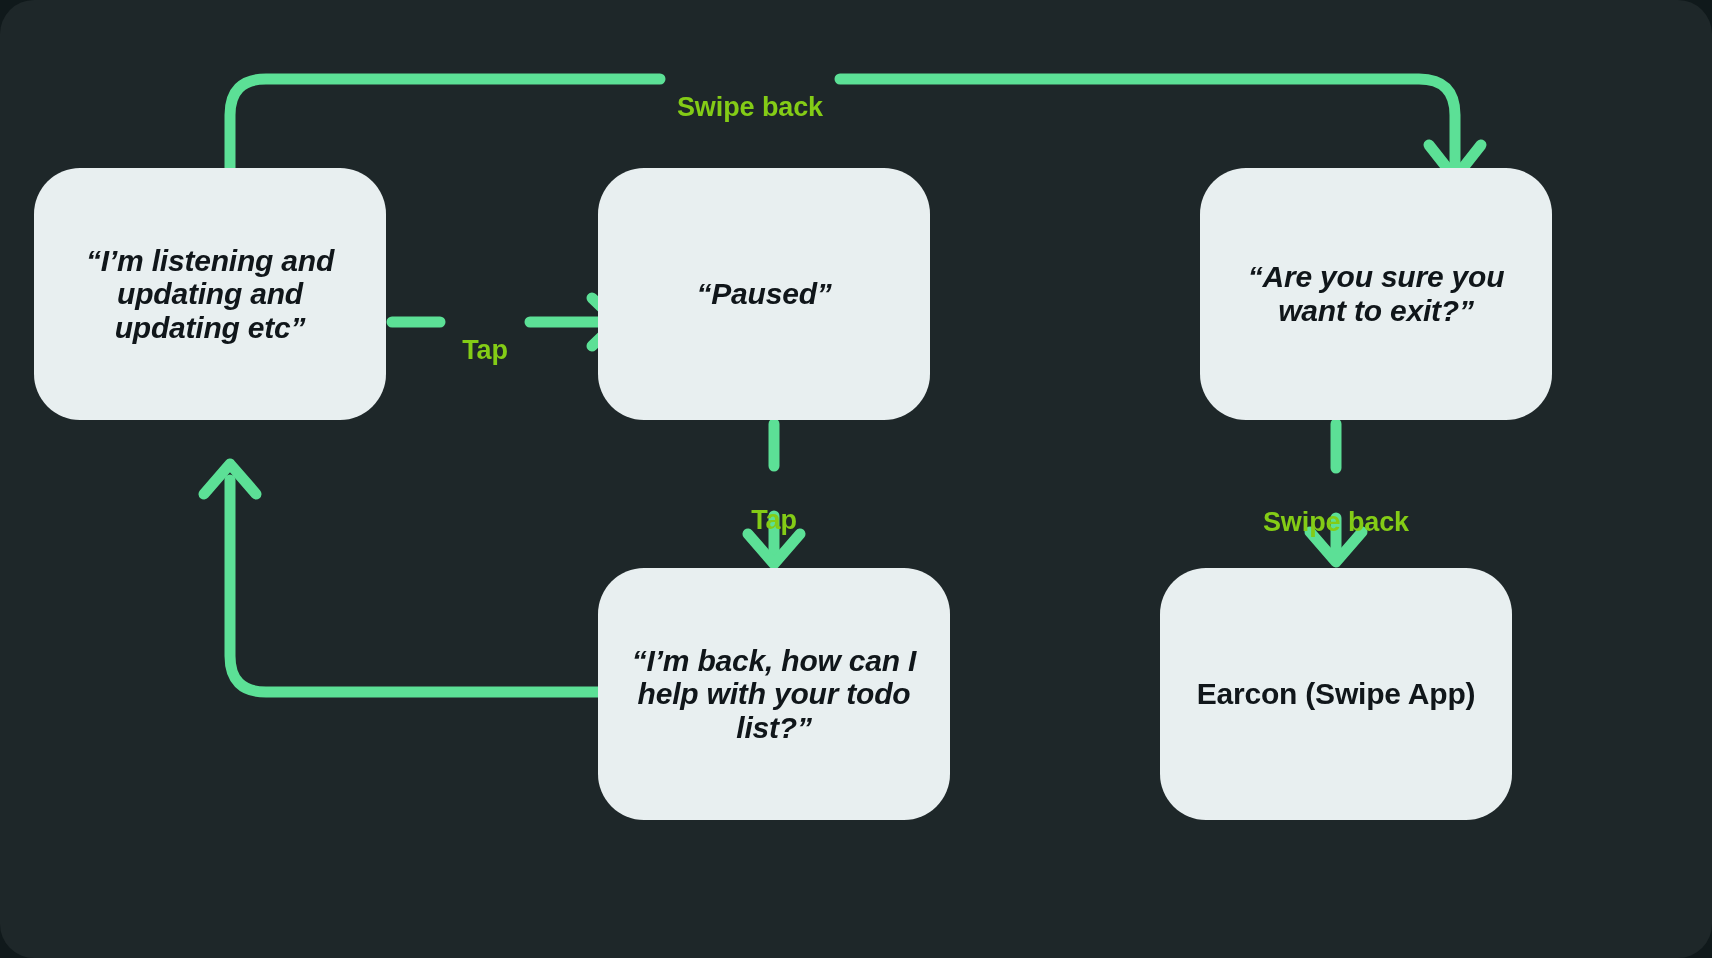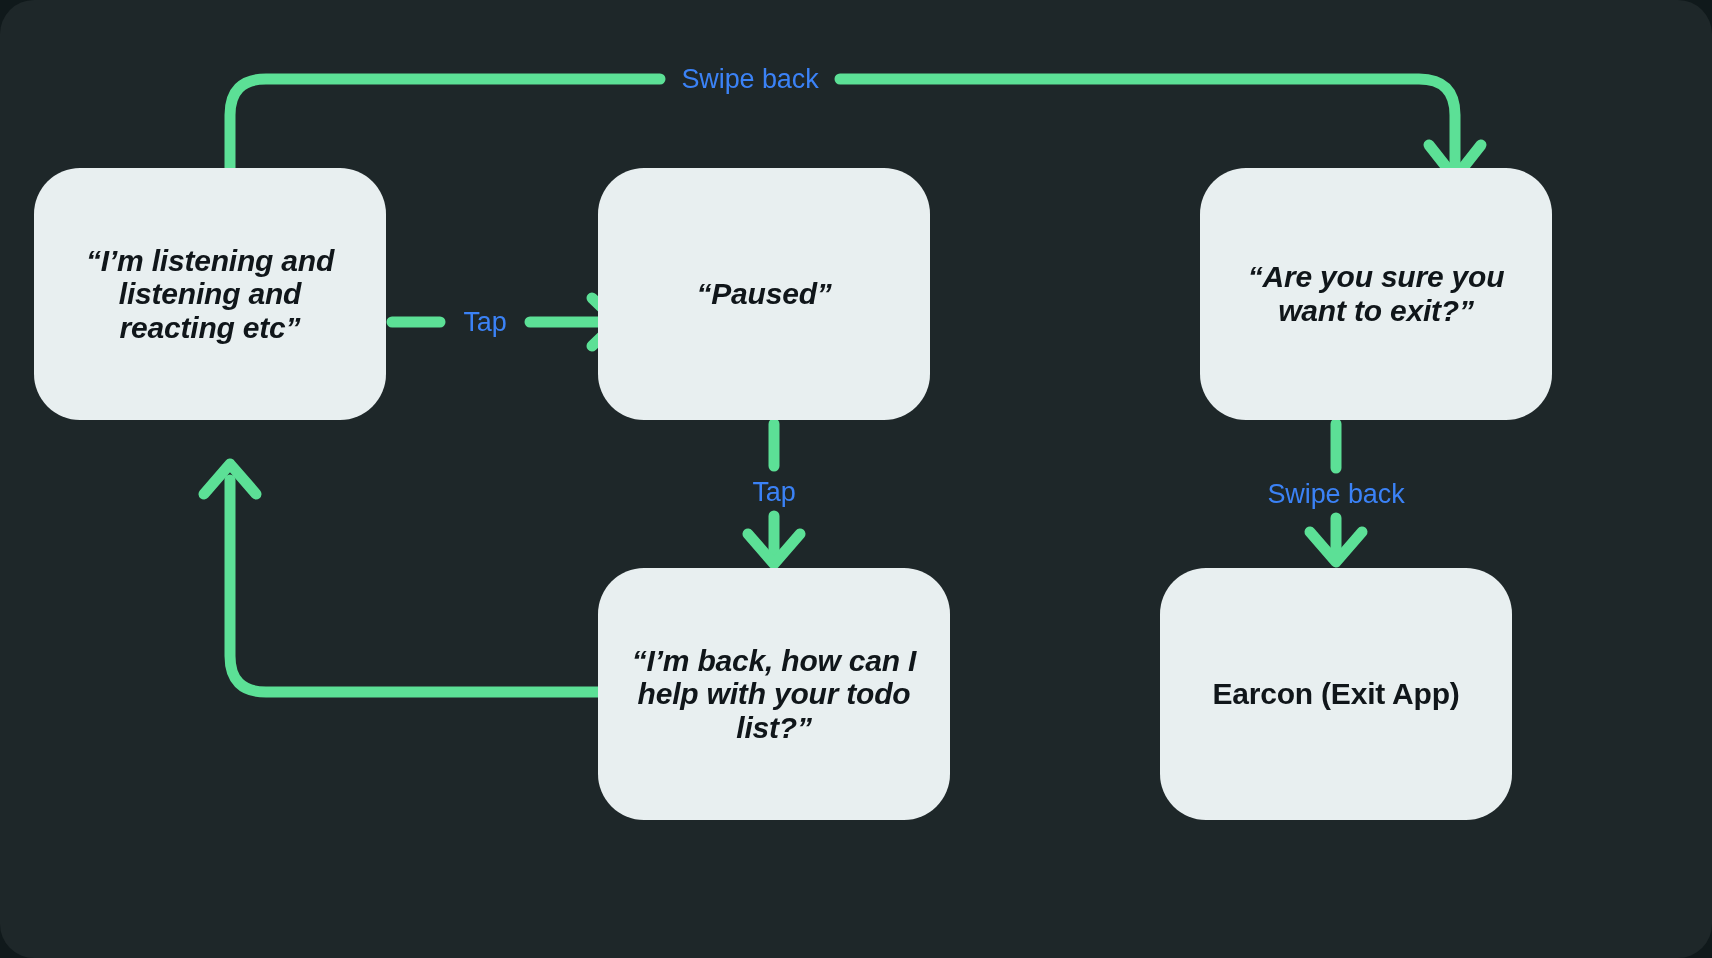--- a/index.html
+++ b/index.html
@@ -44,26 +44,27 @@
     line-height: 1.12;
     color: #10161a;
     letter-spacing: -0.2px;
     white-space: pre-line;
   }
   .node-label.plain {
     font-style: normal;
   }
   .edge-label {
     position: absolute;
-    color: #3b82f6;
-    font-weight: normal;
+    color: #84cc16;
+    font-weight: bold;
     font-size: 27px;
     letter-spacing: -0.1px;
     white-space: nowrap;
     transform: translate(-50%, -50%);
+    margin-top: 28px;
   }
   
   #node-listening { left: 34px;   top: 168px; width: 352px; height: 252px; }
   #node-paused    { left: 598px;  top: 168px; width: 332px; height: 252px; }
   #node-exit      { left: 1160px; top: 168px; width: 352px; height: 252px; margin-left: 40px; }
   #node-back      { left: 598px;  top: 568px; width: 352px; height: 252px; justify-content: flex-end; }
   #node-earcon    { left: 1160px; top: 568px; width: 352px; height: 252px; }
 </style>
 </head>
 <body>
@@ -88,37 +89,37 @@
       <path d="M1336,424 L1336,468"></path>
       <path d="M1336,518 L1336,556"></path>
       <path d="M1310,532 L1336,562 L1362,532"></path>
 
       <path d="M598,692 L266,692 Q230,692 230,656 L230,480"></path>
       <path d="M204,494 L230,464 L256,494"></path>
     </g>
   </svg>
 
   <div class="node" id="node-listening">
-    <span class="node-label">“I’m listening and listening and reacting etc”</span>
+    <span class="node-label">“I’m listening and updating and updating etc”</span>
   </div>
 
   <div class="node" id="node-paused">
     <span class="node-label">“Paused”</span>
   </div>
 
   <div class="node" id="node-exit">
     <span class="node-label">“Are you sure you want to exit?”</span>
   </div>
 
   <div class="node" id="node-back">
     <span class="node-label">“I’m back, how can I help with your todo list?”</span>
   </div>
 
   <div class="node" id="node-earcon">
-    <span class="node-label plain">Earcon (Exit App)</span>
+    <span class="node-label plain">Earcon (Swipe App)</span>
   </div>
 
   <div class="edge-label" style="left:750px; top:79px;">Swipe back</div>
 
   <div class="edge-label" style="left:485px; top:322px;">Tap</div>
 
   <div class="edge-label" style="left:774px; top:492px;">Tap</div>
 
   <div class="edge-label" style="left:1336px; top:494px;">Swipe back</div>
 

